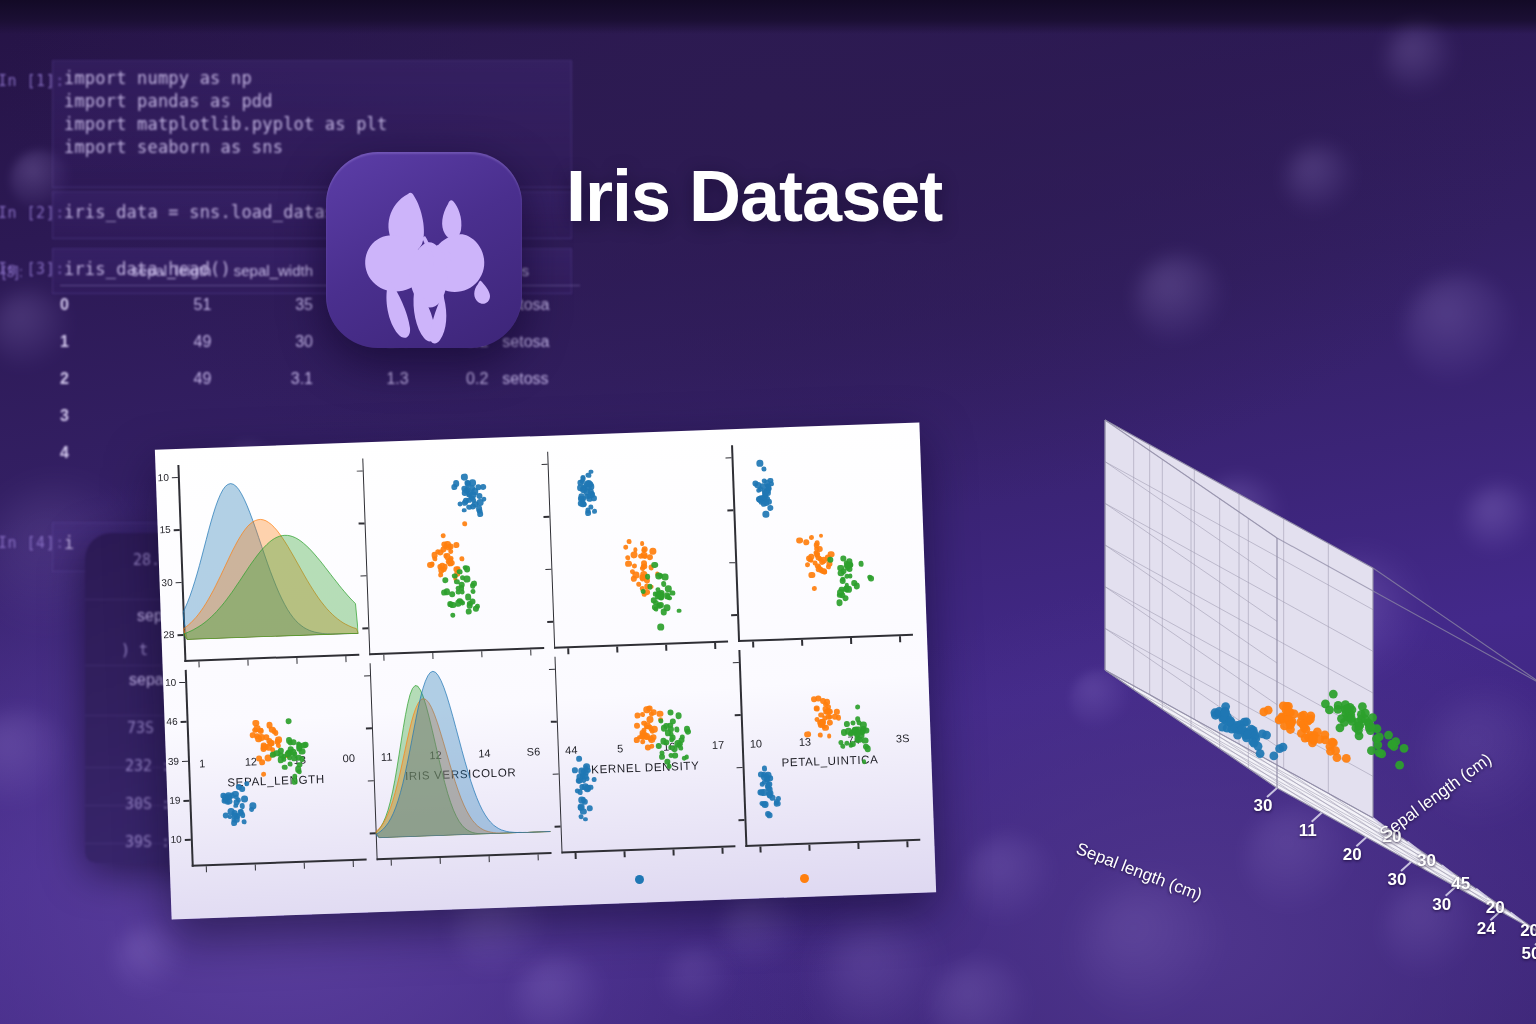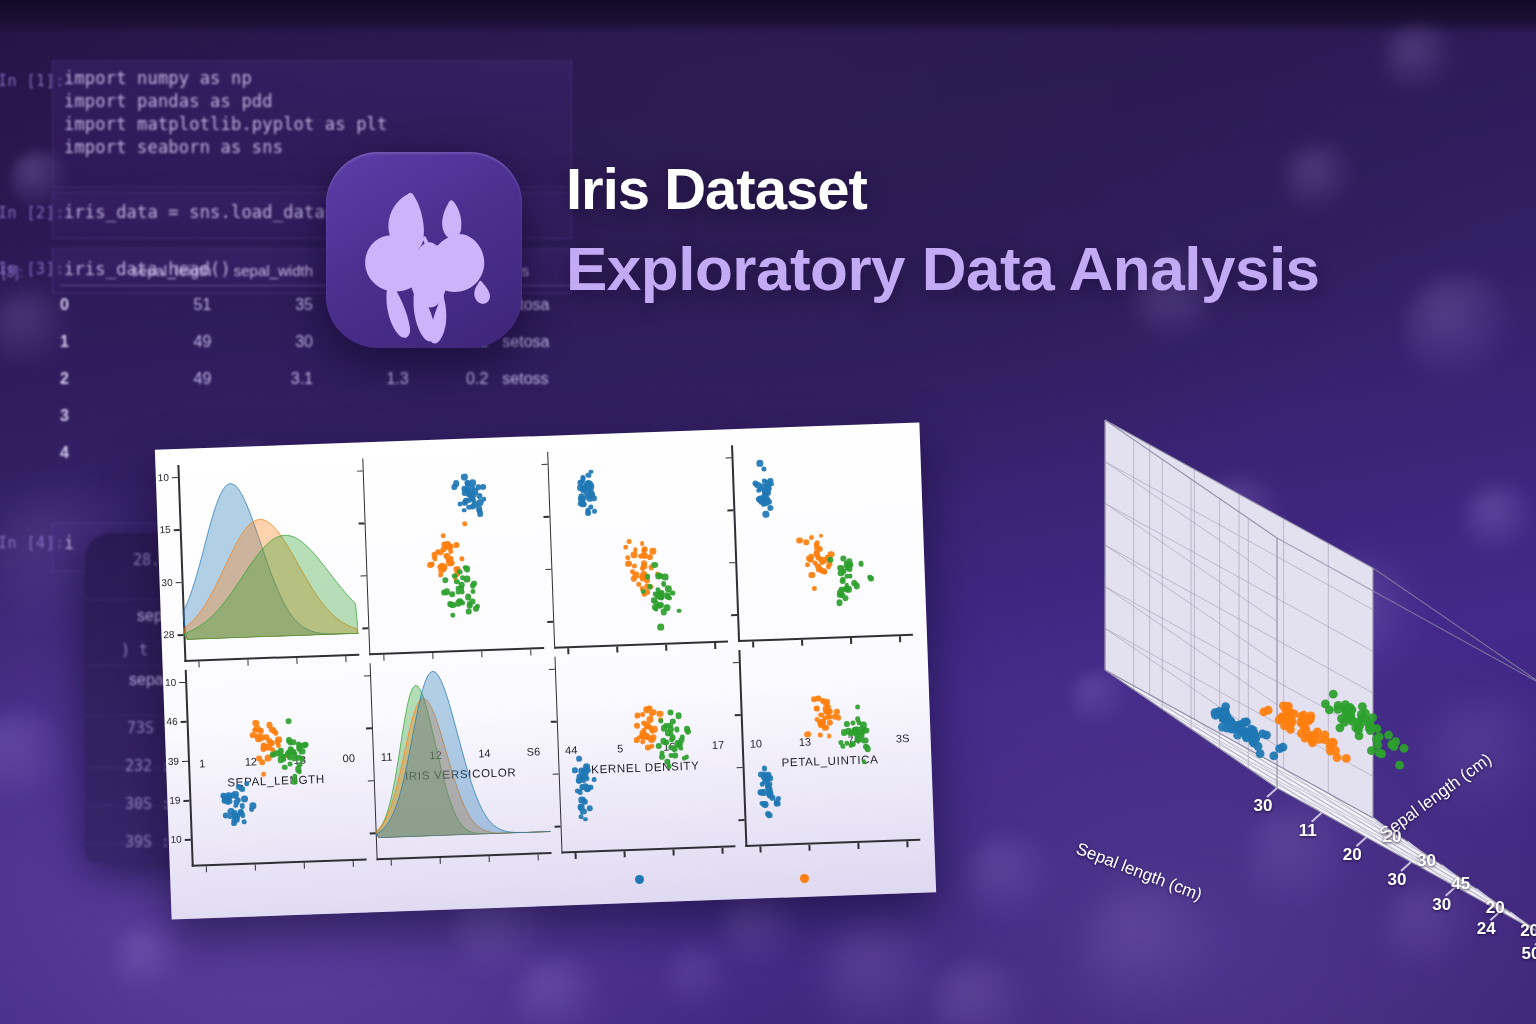--- a/index.html
+++ b/index.html
@@ -97,21 +97,21 @@
               text-shadow:0 1px 3px rgba(20,8,45,.8); }
 
   
   #logo {
     position:absolute; left:326px; top:152px; width:196px; height:196px;
     border-radius:52px;
     background:linear-gradient(150deg,#5c3ea8 0%, #4a2f8e 48%, #3d2578 100%);
     box-shadow:0 14px 44px rgba(14,4,40,.6), inset 0 2px 2px rgba(210,185,255,.22);
   }
   #titleblock { position:absolute; left:566px; top:160px; }
-  #title-main { font-size:58px; font-weight:bold; color:#ffffff; line-height:1.0;
+  #title-main { font-size:72px; font-weight:bold; color:#ffffff; line-height:1.0;
                 letter-spacing:-1px; text-shadow:0 4px 18px rgba(10,2,32,.45); }
   #title-sub  { font-size:62px; font-weight:bold; color:#c3aaf5; line-height:1.0;
                 margin-top:20px; letter-spacing:-.5px; text-shadow:0 4px 18px rgba(10,2,32,.4); }
 </style>
 </head>
 <body>
 
 <div id="bg">
   <div class="bg-base"></div>
   <div class="topbar"></div>
@@ -1277,17 +1277,16 @@
 
       <path d="M62 132 C58 148 62 170 72 182 C78 189 85 186 84 176 C82 160 72 140 65 130 C64 128 62 129 62 132 Z"></path>
       <path d="M88 140 C86 158 90 176 98 186 C103 192 110 190 109 180 C108 163 99 146 92 138 C90 136 88 137 88 140 Z"></path>
       <path d="M118 146 C122 162 121 178 114 188 C110 194 103 192 104 183 C106 167 112 152 116 144 C117 142 118 143 118 146 Z"></path>
     </g>
   </svg>
 </div>
 
 <div id="titleblock">
   <div id="title-main">Iris Dataset</div>
-  <div id="title-sub">Exploratory Data Analysis</div>
 </div>
 
 <div style="position: absolute; left: 635px; top: 875px; width: 9px; height: 9px; border-radius: 50%; background: rgb(31, 119, 180);"></div>
 <div style="position: absolute; left: 800px; top: 874px; width: 9px; height: 9px; border-radius: 50%; background: rgb(255, 127, 14);"></div>
 
 </body></html>

